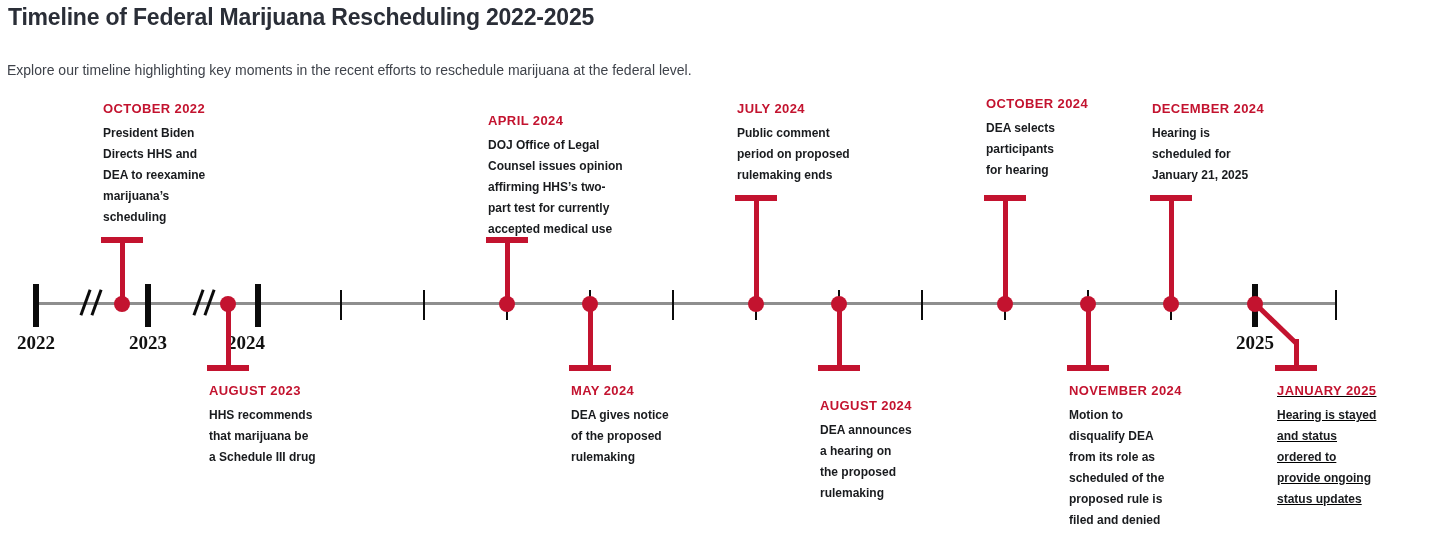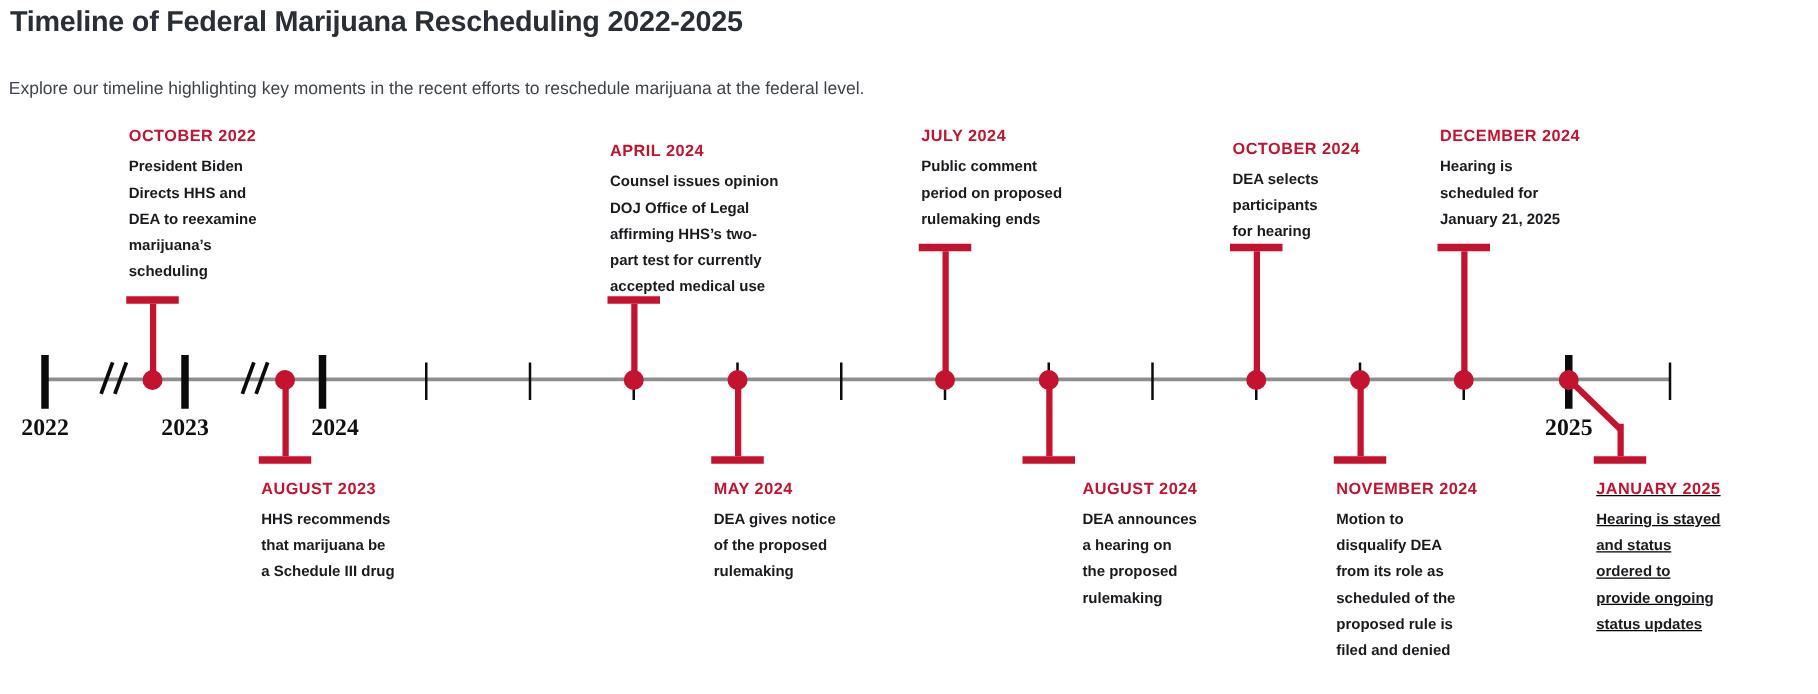--- a/index.html
+++ b/index.html
@@ -109,21 +109,21 @@
       <div class="tick-month" style="left: 921px;"></div>
       <div class="tick-month" style="left: 1004px;"></div>
       <div class="tick-month" style="left: 1087px;"></div>
       <div class="tick-month" style="left: 1170px;"></div>
       <div class="tick-month" style="left: 1335px;"></div>
       <div class="tick-year" style="left: 33px;"></div>
       <div class="year-label" style="left: -4px;">2022</div>
       <div class="tick-year" style="left: 145px;"></div>
       <div class="year-label" style="left: 108px;">2023</div>
       <div class="tick-year" style="left: 255px;"></div>
-      <div class="year-label" style="left: 228px;">2024</div>
+      <div class="year-label" style="left: 206px;">2024</div>
       <div class="tick-year" style="left: 1252px;"></div>
       <div class="year-label" style="left: 1215px;">2025</div>
       <div class="brk" style="left: 84px;"></div>
       <div class="brk" style="left: 95px;"></div>
       <div class="brk" style="left: 197px;"></div>
       <div class="brk" style="left: 208px;"></div>
       <div class="tbar" style="left: 101px; top: 237px;"></div>
       <div class="stem" style="left: 119.5px; top: 243px; height: 60.5px;"></div>
       <div class="event" style="left: 103px; top: 101px;">
         <div class="event-date">OCTOBER 2022</div>
@@ -140,22 +140,22 @@
         <div class="event-date">AUGUST 2023</div>
         <div class="event-line">HHS recommends</div>
         <div class="event-line">that marijuana be</div>
         <div class="event-line">a Schedule III drug</div>
       </div>
       <div class="dot" style="left: 220px; top: 295.5px;"></div>
       <div class="tbar" style="left: 486px; top: 237px;"></div>
       <div class="stem" style="left: 504.5px; top: 243px; height: 60.5px;"></div>
       <div class="event" style="left: 488px; top: 101px; margin-top: 12px;">
         <div class="event-date">APRIL 2024</div>
+        <div class="event-line">DOJ Office of Legal</div>
         <div class="event-line">Counsel issues opinion</div>
-        <div class="event-line">DOJ Office of Legal</div>
         <div class="event-line">affirming HHS’s two-</div>
         <div class="event-line">part test for currently</div>
         <div class="event-line">accepted medical use</div>
       </div>
       <div class="dot" style="left: 499px; top: 295.5px;"></div>
       <div class="stem" style="left: 587.5px; top: 303.5px; height: 61.5px;"></div>
       <div class="tbar" style="left: 569px; top: 365px;"></div>
       <div class="event" style="left: 571px; top: 383px;">
         <div class="event-date">MAY 2024</div>
         <div class="event-line">DEA gives notice</div>
@@ -167,31 +167,31 @@
       <div class="stem" style="left: 753.5px; top: 201px; height: 102.5px;"></div>
       <div class="event" style="left: 737px; top: 101px;">
         <div class="event-date">JULY 2024</div>
         <div class="event-line">Public comment</div>
         <div class="event-line">period on proposed</div>
         <div class="event-line">rulemaking ends</div>
       </div>
       <div class="dot" style="left: 748px; top: 295.5px;"></div>
       <div class="stem" style="left: 836.5px; top: 303.5px; height: 61.5px;"></div>
       <div class="tbar" style="left: 818px; top: 365px;"></div>
-      <div class="event" style="left: 820px; top: 383px; margin-left: 46px;">
+      <div class="event" style="left: 820px; top: 398px;">
         <div class="event-date">AUGUST 2024</div>
         <div class="event-line">DEA announces</div>
         <div class="event-line">a hearing on</div>
         <div class="event-line">the proposed</div>
         <div class="event-line">rulemaking</div>
       </div>
       <div class="dot" style="left: 831px; top: 295.5px;"></div>
       <div class="tbar" style="left: 984px; top: 195px;"></div>
       <div class="stem" style="left: 1002.5px; top: 201px; height: 102.5px;"></div>
-      <div class="event" style="left: 986px; top: 111px;">
+      <div class="event" style="left: 986px; top: 96px;">
         <div class="event-date">OCTOBER 2024</div>
         <div class="event-line">DEA selects</div>
         <div class="event-line">participants</div>
         <div class="event-line">for hearing</div>
       </div>
       <div class="dot" style="left: 997px; top: 295.5px;"></div>
       <div class="stem" style="left: 1085.5px; top: 303.5px; height: 61.5px;"></div>
       <div class="tbar" style="left: 1067px; top: 365px;"></div>
       <div class="event" style="left: 1069px; top: 383px;">
         <div class="event-date">NOVEMBER 2024</div>

